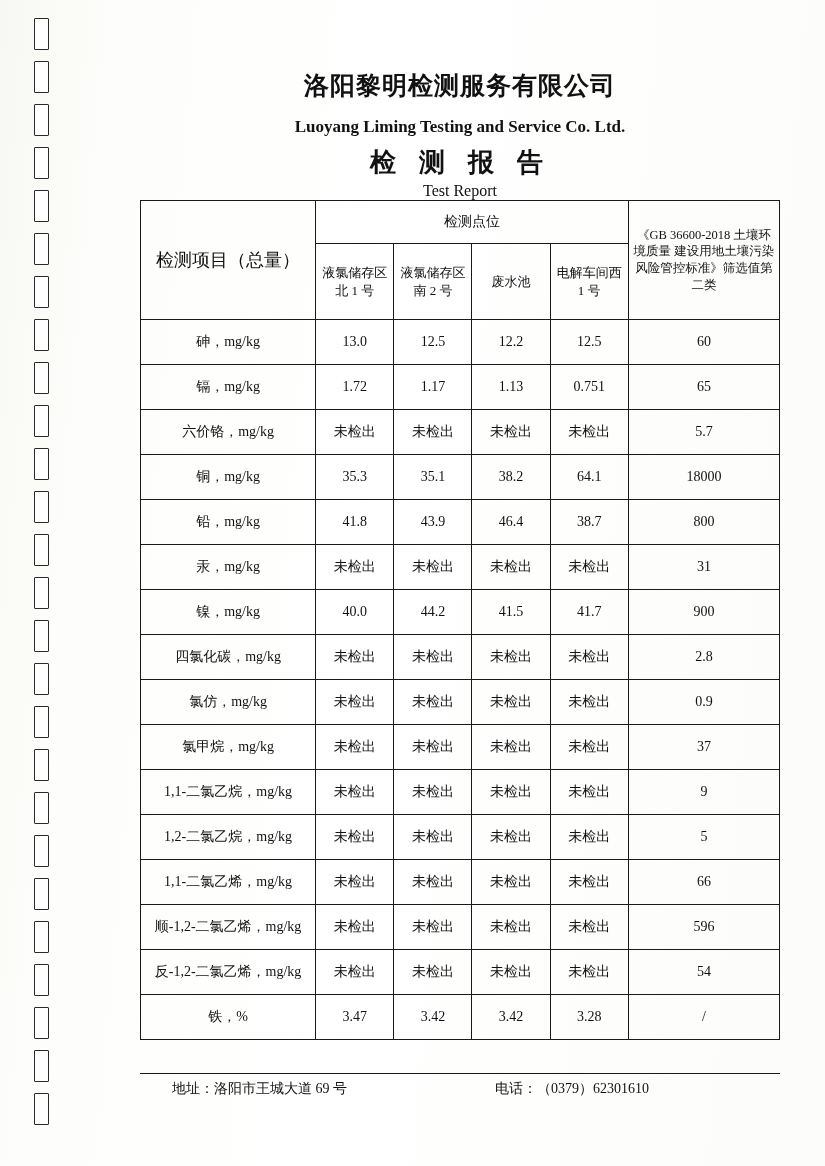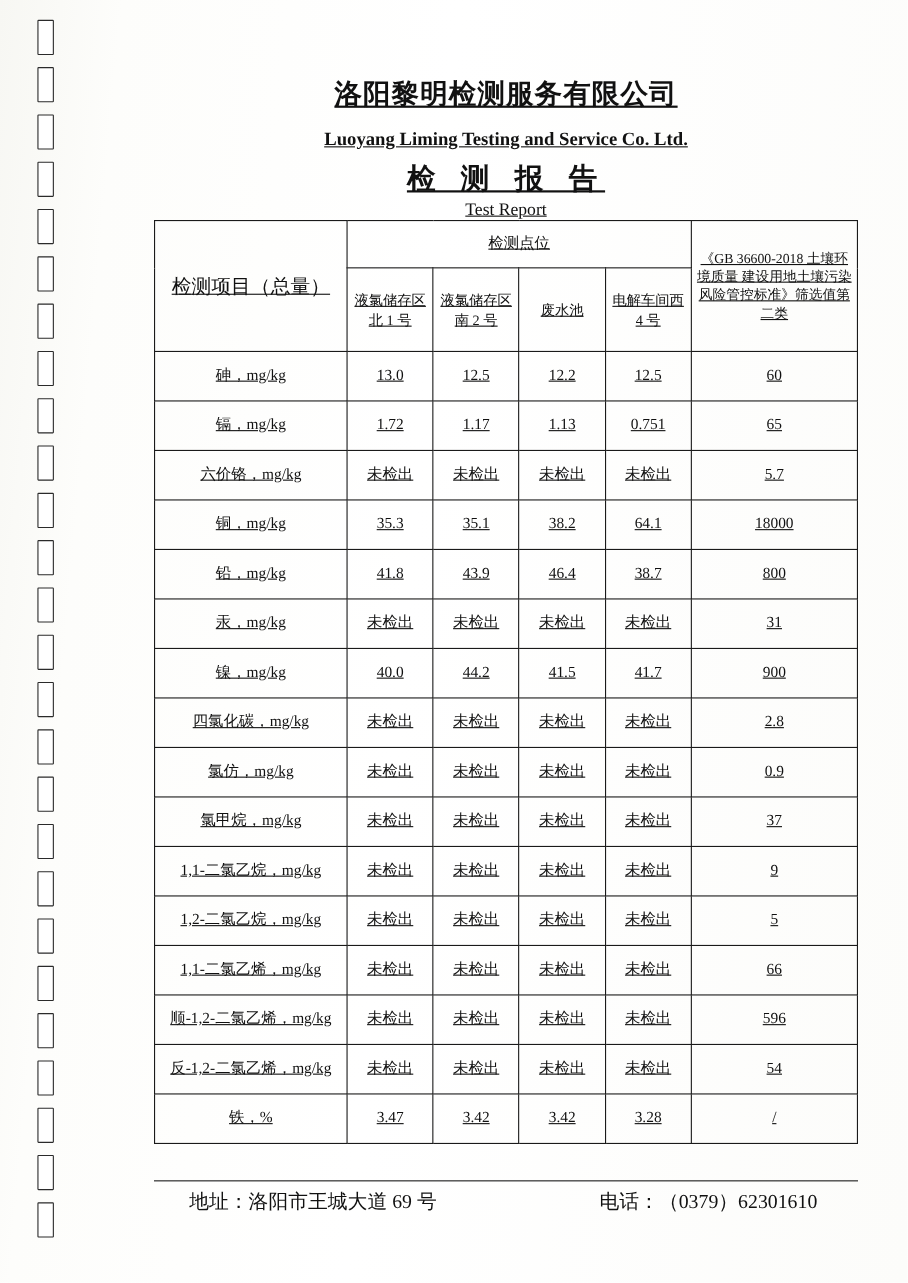--- a/index.html
+++ b/index.html
@@ -38,21 +38,20 @@
     border: 1px solid #2a2a2a;
     border-radius: 1px;
     background: #ffffff;
   }
 
   .content {
     position: absolute;
     left: 140px;
     top: 70px;
     width: 640px;
-    text-decoration: underline;
   }
 
   .title-cn {
     text-align: center;
     font-size: 25px;
     font-weight: bold;
     letter-spacing: 1px;
     line-height: 1.25;
     font-family: "DejaVu Serif", "Liberation Serif", serif;
   }
@@ -124,21 +123,21 @@
   .col-v { width: 75px; }
   .col-std { width: 145px; }
 
   .footer {
     position: absolute;
     left: 140px;
     top: 1073px;
     width: 640px;
     border-top: 1.5px solid #1a1a1a;
     padding-top: 6px;
-    font-size: 18px;
+    font-size: 14px;
     display: flex;
     align-items: flex-end;
   }
   .footer .addr { margin-left: 32px; }
   .footer .tel { margin-left: 148px; }
 </style>
 </head>
 <body>
 
 <div class="page">
@@ -193,21 +192,21 @@
       <tbody>
           <tr>
         <th class="h-item" rowspan="2">检测项目（总量）</th>
         <th class="h-point" colspan="4">检测点位</th>
         <th class="h-std" rowspan="2">《GB 36600-2018 土壤环境质量  建设用地土壤污染风险管控标准》筛选值第二类</th>
       </tr>
       <tr>
         <th class="h-sub">液氯储存区北 1 号</th>
         <th class="h-sub">液氯储存区南 2 号</th>
         <th class="h-sub">废水池</th>
-        <th class="h-sub">电解车间西 4 号</th>
+        <th class="h-sub">电解车间西 1 号</th>
       </tr>
 
       <tr>
         <td class="row-name">砷，mg/kg</td>
         <td class="val">13.0</td>
         <td class="val">12.5</td>
         <td class="val">12.2</td>
         <td class="val">12.5</td>
         <td class="val">60</td>
       </tr>

